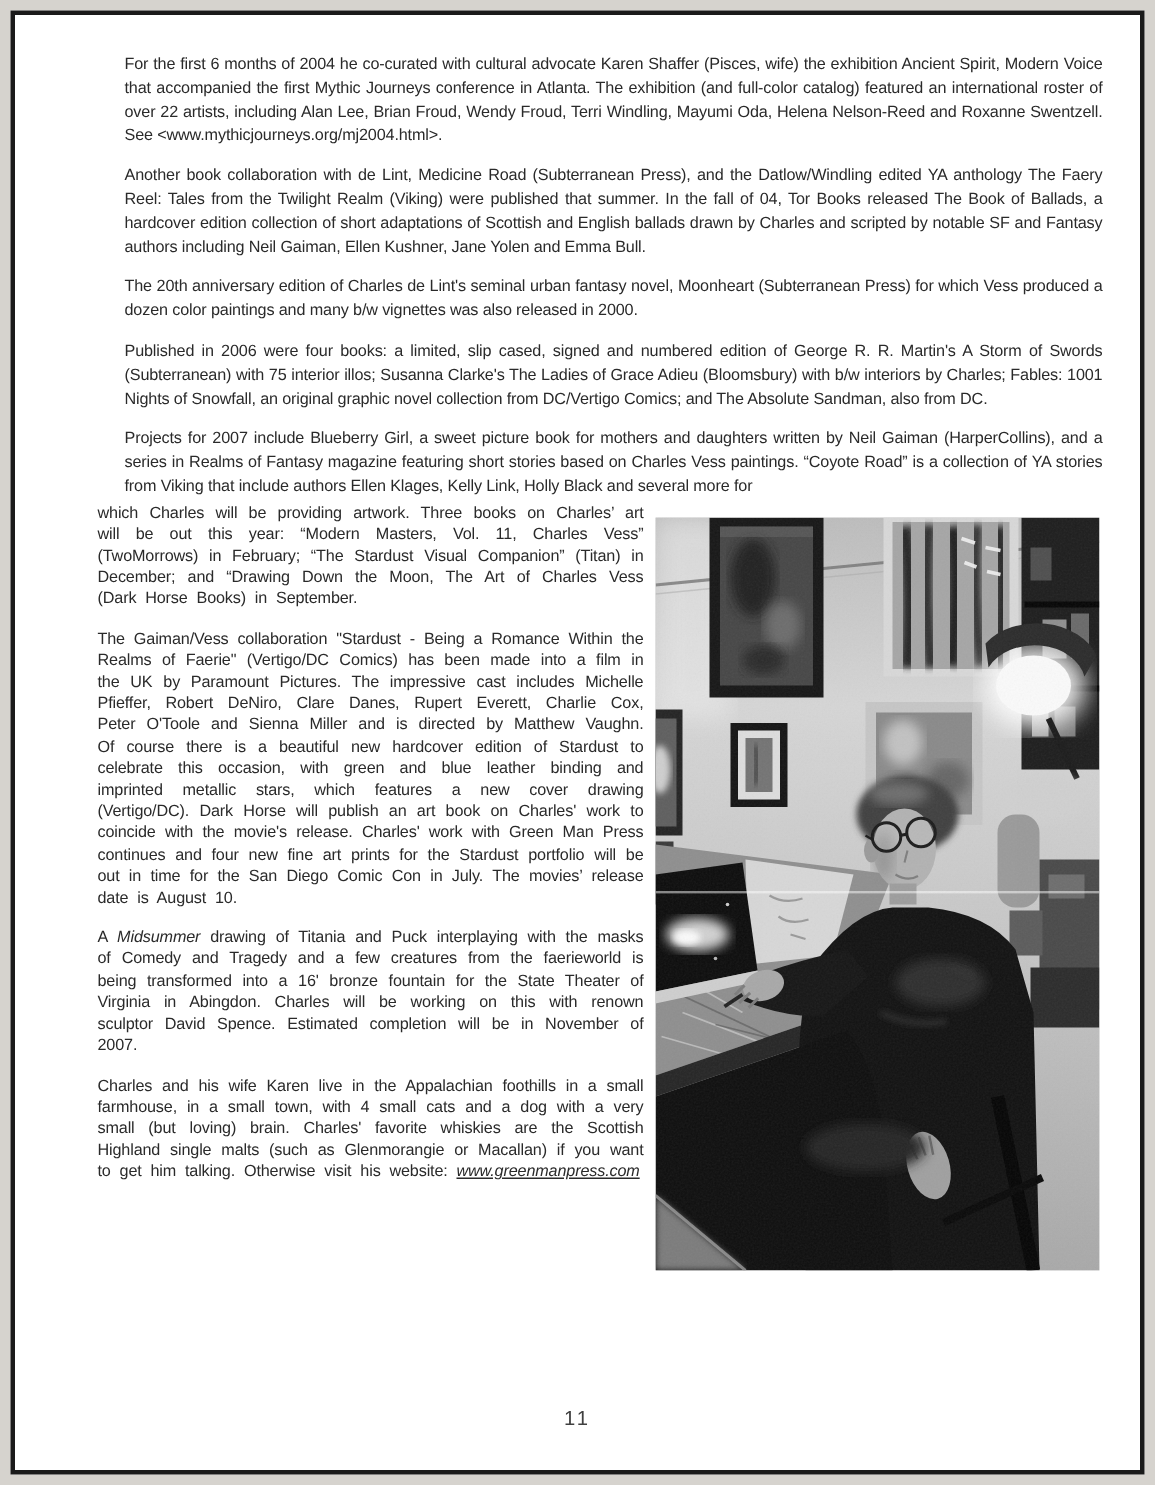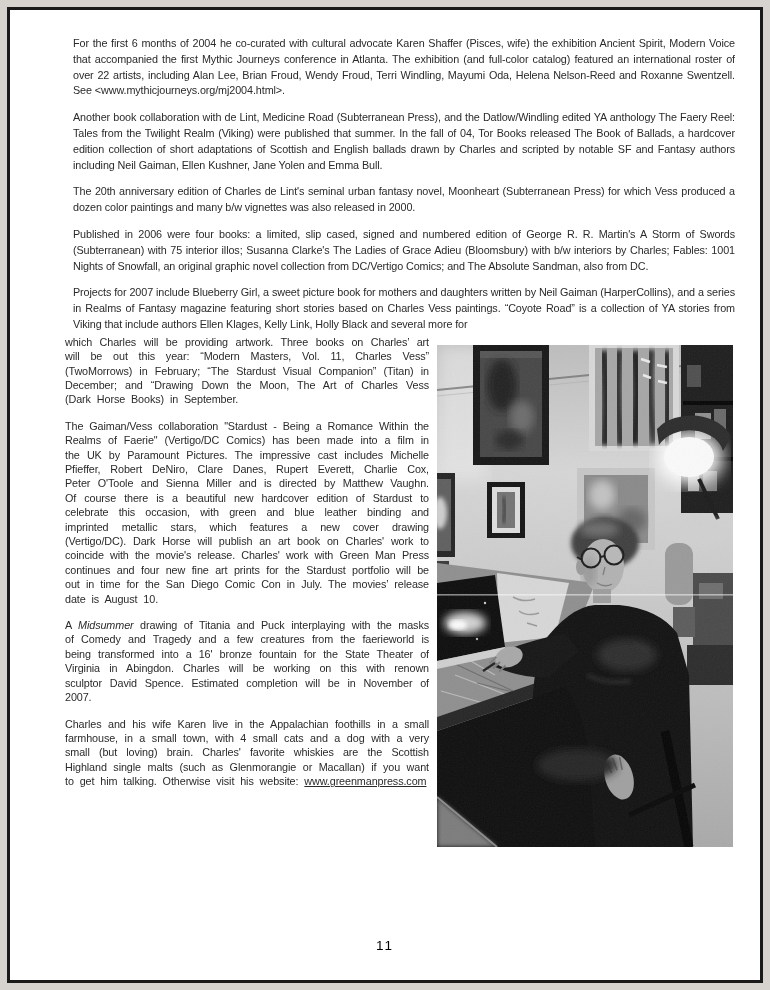--- a/index.html
+++ b/index.html
@@ -10,30 +10,30 @@
   }
   .page{
     position:absolute;left:7px;top:7px;width:750px;height:970px;
     background:#ffffff;border:3px solid #1a1a1a;
   }
   .article{
     position:absolute;left:55px;top:26px;width:670px;
     color:#2a2a2a;text-align:justify;
     font-size:10.8px;letter-spacing:-0.1px;
   }
-  p.full{line-height:15.8px;margin:0 0 11px 8px;}
+  p.full{line-height:15.8px;margin:0 0 11px 18px;}
   p.narrow{width:364px;line-height:14.4px;margin:0 0 12px 0;word-spacing:3px;}
-  .site{color:#2a2a2a;text-decoration:underline;cursor:pointer;}
+  .site{color:#2a2a2a;font-style:italic;text-decoration:underline;cursor:pointer;}
   .photo{
     position:absolute;left:427px;top:335px;width:296px;height:502px;
     overflow:hidden;background:#c9c9c9;
   }
   .pagenum{
     position:absolute;left:0;top:928px;width:750px;text-align:center;
-    font-size:13.5px;letter-spacing:2px;color:#000000;
+    font-size:13.5px;letter-spacing:2px;color:#404040;
   }
 </style>
 </head>
 <body>
 
 <div class="page">
 
   <div class="article">
     <p class="full">For the first 6 months of 2004 he co-curated with cultural advocate Karen Shaffer (Pisces, wife) the exhibition Ancient Spirit, Modern Voice that accompanied the first Mythic Journeys conference in Atlanta. The exhibition (and full-color catalog) featured an international roster of over 22 artists, including Alan Lee, Brian Froud, Wendy Froud, Terri Windling, Mayumi Oda, Helena Nelson-Reed and Roxanne Swentzell. See &lt;www.mythicjourneys.org/mj2004.html&gt;.</p>
     <p class="full">Another book collaboration with de Lint, Medicine Road (Subterranean Press), and the Datlow/Windling edited YA anthology The Faery Reel: Tales from the Twilight Realm (Viking) were published that summer. In the fall of 04, Tor Books released The Book of Ballads, a hardcover edition collection of short adaptations of Scottish and English ballads drawn by Charles and scripted by notable SF and Fantasy authors including Neil Gaiman, Ellen Kushner, Jane Yolen and Emma Bull.</p>

